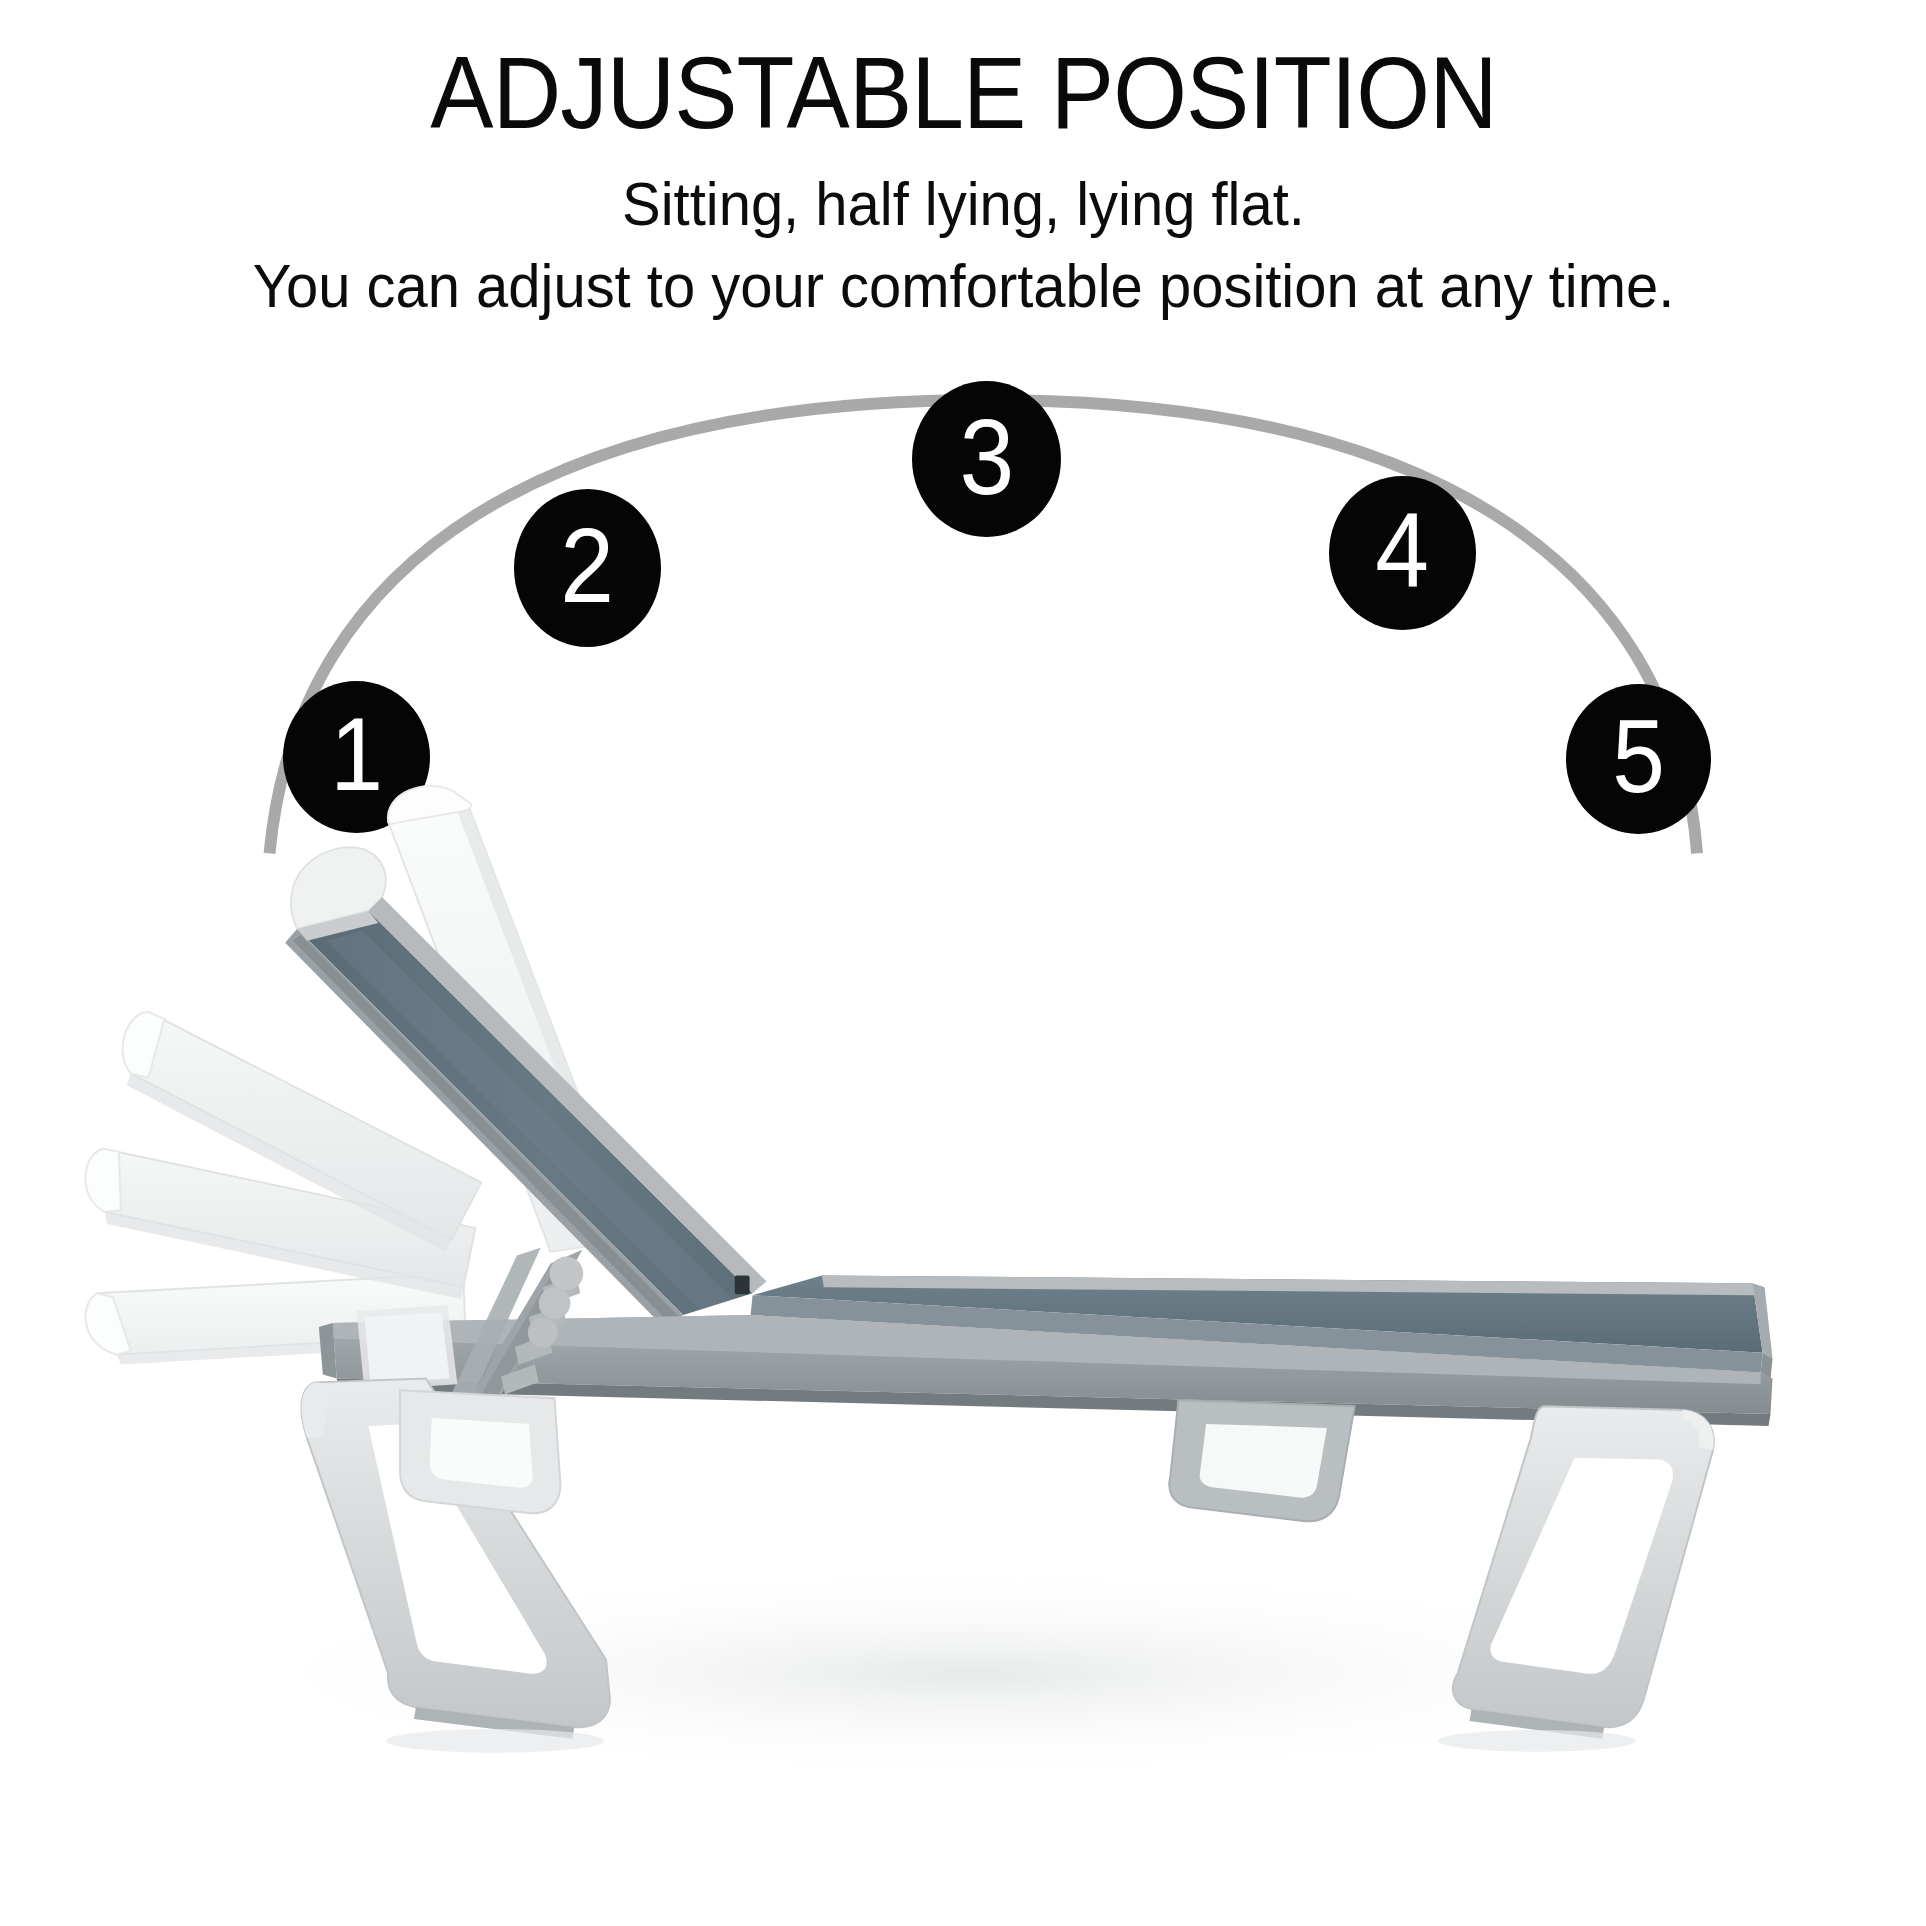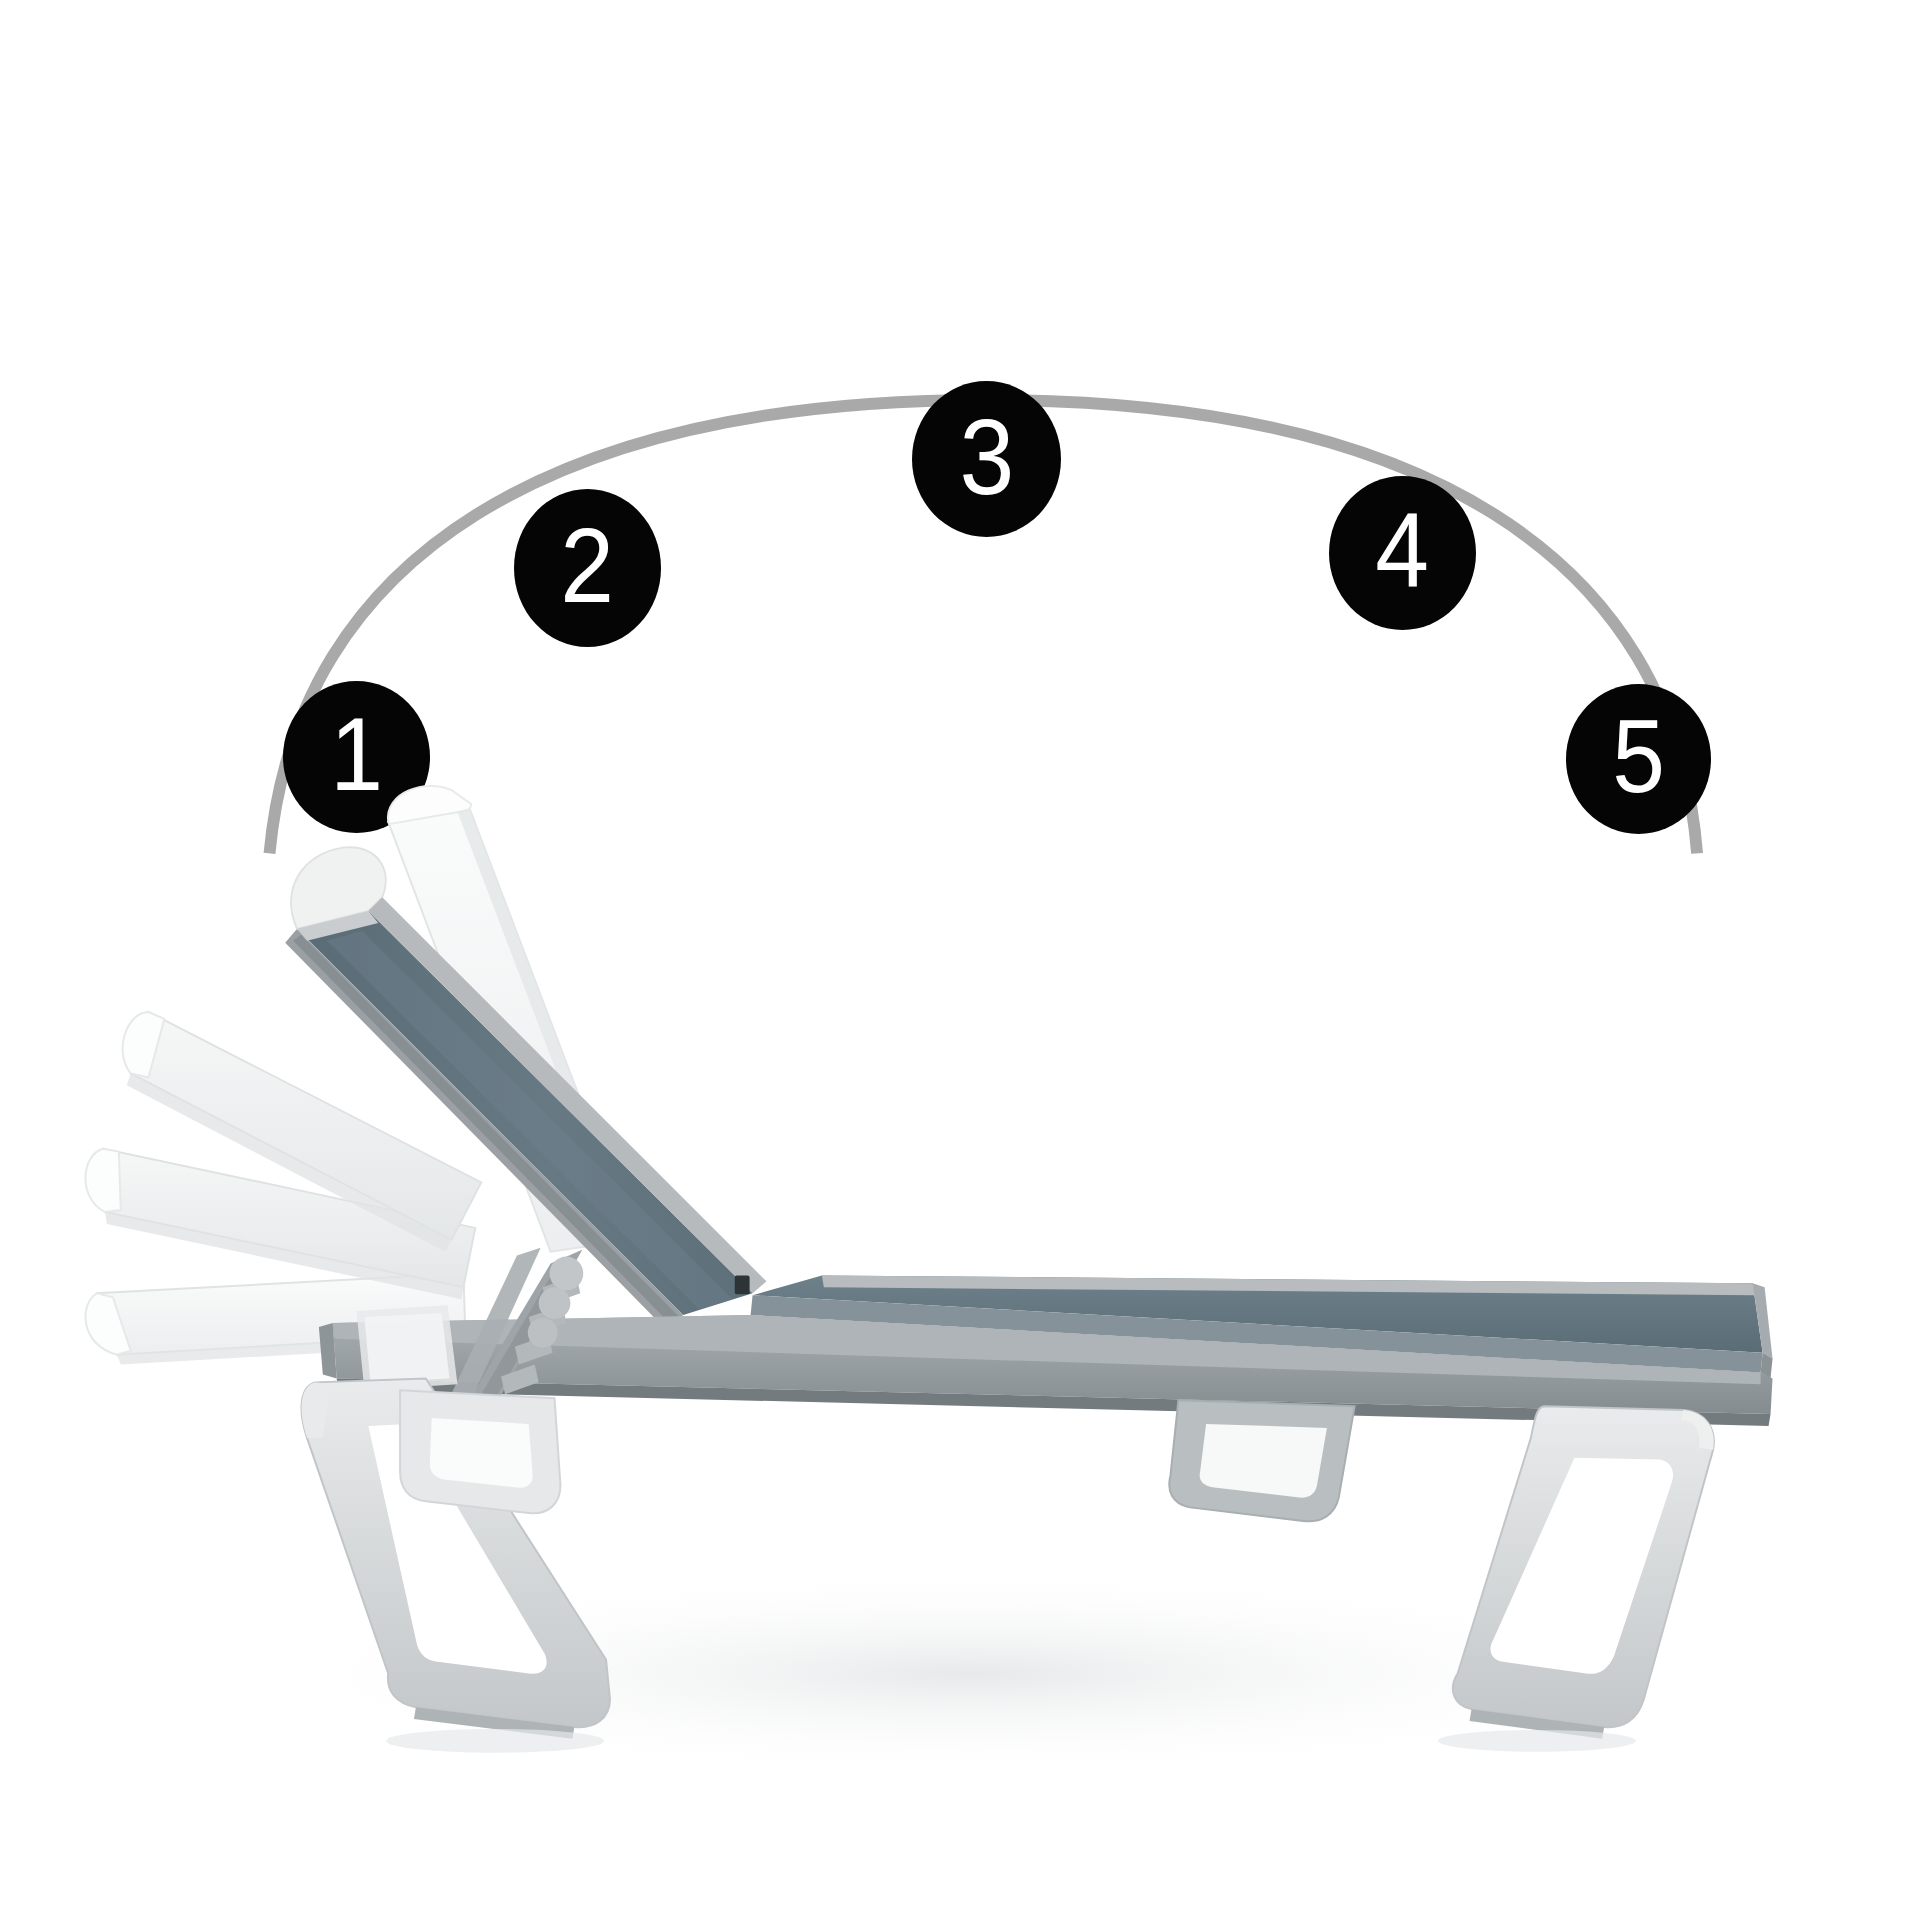--- a/index.html
+++ b/index.html
@@ -103,20 +103,25 @@
     position: absolute;
     left: 0;
     top: 0;
   }
 </style>
 </head>
 <body>
 
 <div id="page">
 
+  <div id="header-block">
+    <h1 id="headline">ADJUSTABLE POSITION</h1>
+    <p id="subline-1">Sitting, half lying, lying flat.</p>
+    <p id="subline-2">You can adjust to your comfortable position at any time.</p>
+  </div>
 
   <div id="arc-area">
     <svg id="arc-svg" width="1927" height="990" viewBox="0 0 1946 1000">
       <path d="M 272 862
                C 300 560, 560 404, 996 404
                C 1432 404, 1690 560, 1714 862" fill="none" stroke="#a9a9a9" stroke-width="12" stroke-linecap="butt"></path>
     </svg>
 
     <div class="step-marker" id="marker-1">
       <span class="step-num">1</span>

